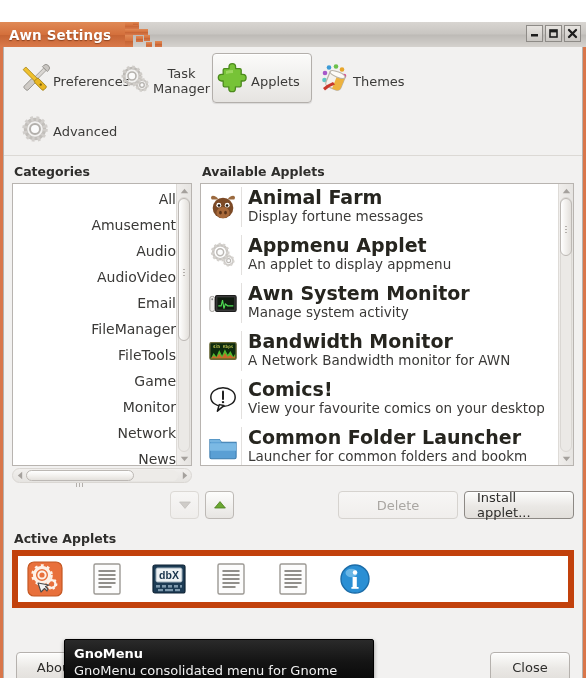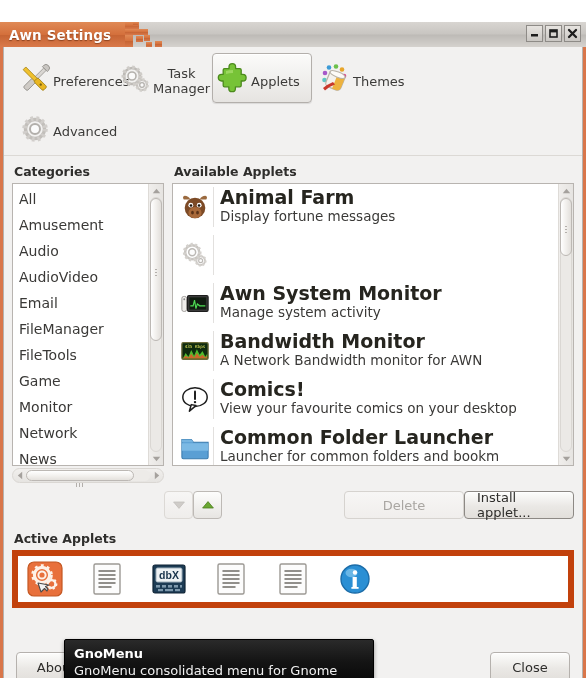--- a/index.html
+++ b/index.html
@@ -96,36 +96,36 @@
   }
   .tb-icon { height: 38px; display: flex; align-items: center; justify-content: center; }
   .tb-label { font-size: 13px; color: #3c3b39; margin-top: 4px; }
 
   
   .panes {
     display: flex;
     padding: 2px 8px 0 8px;
     gap: 8px;
   }
-  .pane-cat { width: 152px; }
+  .pane-cat { width: 180px; }
   .pane-avail { flex: 1; }
   .pane-title {
     font-weight: bold; font-size: 12.5px; color: #2f2e2c;
     margin: 6px 0 4px 2px;
   }
   .listbox {
     background: #ffffff;
     border: 1px solid #b8b4b0;
     position: relative;
     overflow: hidden;
     display: flex;
   }
   .list-scrollarea { flex: 1; overflow: hidden; }
 
-  .cat-list { padding: 2px 0 0 4px; }
+  .cat-list { padding: 2px 0 0 4px; text-align: right; }
   .cat-item {
     font-size: 14px; color: #3a3937;
     line-height: 26px; height: 26px;
     padding-left: 2px;
     white-space: nowrap;
   }
 
   
   .applet-list { }
   .applet-row {
@@ -195,20 +195,21 @@
   }
   .hthumb .grip { position: absolute; top: 5px; left: 50%; margin-left: -4px; width: 9px; }
   .hthumb .grip i { display: inline-block; width: 1px; height: 4px; background: #b3afab; margin-right: 2px; }
   .hs-arrow { position: absolute; top: 0; bottom: 0; width: 13px; display: flex; align-items: center; justify-content: center; }
   .hs-arrow.l { left: 0; } .hs-arrow.r { right: 0; }
 
   
   .action-row {
     display: flex; align-items: center;
     padding: 8px 8px 0 8px;
+    gap: 6px;
   }
   .arrow-btn {
     width: 29px; height: 28px;
     border-radius: 4px;
     border: 1px solid #bdb9b5;
     background: linear-gradient(to bottom,#fdfdfc,#e7e5e2);
     display: flex; align-items: center; justify-content: center;
   }
   .arrow-btn.disabled { border-color: #dcd9d5; background: linear-gradient(to bottom,#f7f6f5,#efedeb); }
   .btn {
@@ -479,20 +480,24 @@
                   <div class="applet-ico">
                     <svg width="30" height="30" viewBox="0 0 32 32">
         <circle cx="13" cy="13" r="7.5" fill="none" stroke="#c8c5c1" stroke-width="2.6"></circle>
         <circle cx="13" cy="13" r="8.2" fill="none" stroke="#d4d1cd" stroke-width="3.6" stroke-dasharray="2.2 2.4"></circle>
         <circle cx="13" cy="13" r="3.7" fill="#fcfcfc" stroke="#bcb9b5" stroke-width="1.6"></circle>
         <circle cx="22" cy="22" r="4.6" fill="none" stroke="#cbc8c4" stroke-width="2.1"></circle>
         <circle cx="22" cy="22" r="5" fill="none" stroke="#d6d3cf" stroke-width="2.8" stroke-dasharray="1.8 2"></circle>
         <circle cx="22" cy="22" r="2.1" fill="#fcfcfc" stroke="#bcb9b5" stroke-width="1.2"></circle>
       </svg>
                   </div>
+                  <div class="applet-text">
+                    <div class="applet-name">Appmenu Applet</div>
+                    <div class="applet-desc">An applet to display appmenu</div>
+                  </div>
                 </div>
                 <div class="applet-row">
                   <div class="applet-ico">
                     <svg width="30" height="30" viewBox="0 0 32 32">
         <rect x="2" y="9" width="5" height="16" rx="2" fill="#f0eeec" stroke="#9b9894" stroke-width="1"></rect>
         <circle cx="4.5" cy="12" r="1" fill="#888"></circle>
         <rect x="8" y="8" width="22" height="17" rx="1.6" fill="#3a3a3a" stroke="#1d1d1d" stroke-width="1.2"></rect>
         <rect x="10" y="10" width="18" height="13" fill="#101c10"></rect>
         <path d="M11 19 L14 19 L15.5 13 L17 22 L18.5 17 L21 19 L27 19" fill="none" stroke="#4fdd54" stroke-width="1.2"></path>
       </svg>

